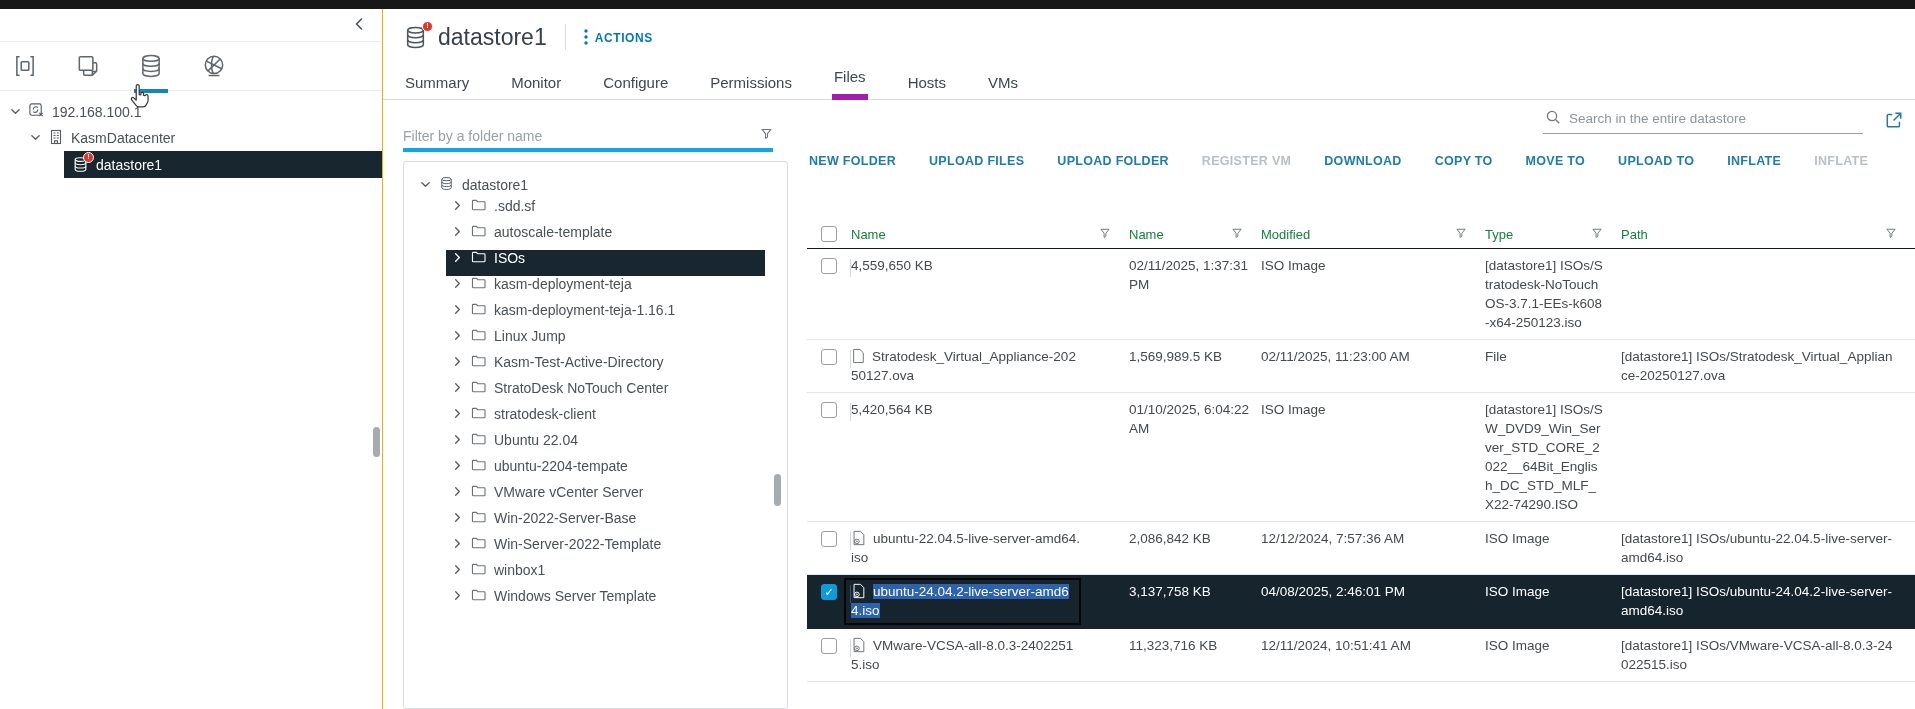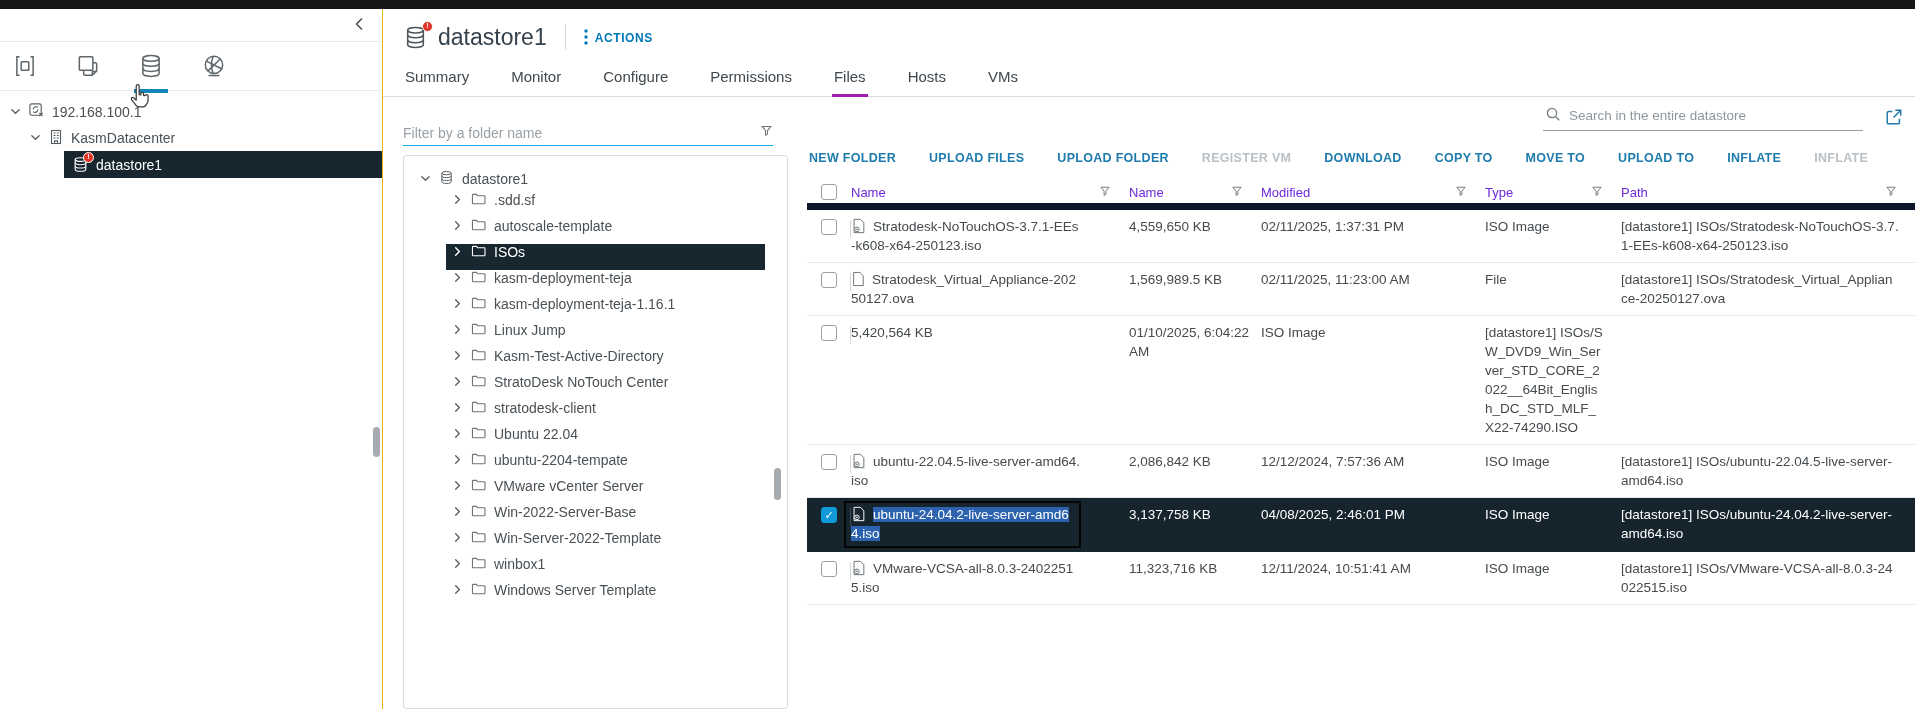--- a/index.html
+++ b/index.html
@@ -26,29 +26,29 @@
   .badge-wrap { position:relative; display:inline-flex; }
   .red-badge { position:absolute; top:-4px; right:-5px; width:11px; height:11px; border-radius:50%; background:#e03428; border:1.5px solid #fff; color:#fff; font-size:7px; font-weight:bold; line-height:8px; text-align:center; }
 
   
   .main { flex:1; min-width:0; display:flex; flex-direction:column; }
   .main-header { padding:8px 0 0 20px; border-bottom:1px solid #d7dbde; }
   .title-row { display:flex; align-items:center; gap:10px; height:40px; }
   .page-title { font-size:23px; color:#35424d; font-weight:400; }
   .vdiv { width:1px; height:26px; background:#d8dcdf; margin:0 8px; }
   .actions-btn { display:flex; align-items:flex-end; gap:7px; color:#0079b8; font-size:12px; font-weight:700; letter-spacing:.6px; cursor:pointer; }
-  .tab-bar { display:flex; gap:38px; margin-top:5px; font-size:15px; color:#40484e; }
+  .tab-bar { display:flex; gap:38px; margin-top:5px; font-size:15px; color:#40484e;align-items:flex-end; }
   .tab { padding:6px 2px 9px; margin-bottom:-1px; cursor:pointer; }
-  .tab.active { border-bottom:3px solid #a21caf; }
+  .tab.active { border-bottom:6px solid #a21caf; }
 
   .content { flex:1; display:flex; min-height:0; }
 
   
   .folder-col { width:410px; flex:none; padding:26px 0 0 20px; display:flex; flex-direction:column; }
-  .filter-row { width:370px; display:flex; align-items:flex-end; border-bottom:1px solid #0ea5e9; padding-bottom:4px; }
+  .filter-row { width:370px; display:flex; align-items:flex-end; border-bottom:4px solid #0ea5e9; padding-bottom:4px; }
   .filter-input { flex:1; border:none; outline:none; font-size:14px; color:#474d52; background:transparent; }
   .filter-input::placeholder { color:#9aa1a6; }
   .tree-box { margin-top:9px; width:385px; flex:1; border:1px solid #d9dde0; border-radius:3px; position:relative; padding:10px 0 0 8px; overflow:hidden; }
   .tree-root-row { display:flex; align-items:center; gap:8px; height:26px; padding-left:8px; font-size:14px; color:#4a5156; }
   .fitem { margin:0 22px 0 34px; height:26px; display:flex; gap:8px; padding-left:6px; font-size:14px; color:#4a5156; cursor:pointer; }
   .fitem.selected { background:#17262f; color:#fff; }
   .fitem.selected svg * { stroke:#fff; }
   .tree-scroll-thumb { position:absolute; right:6px; top:312px; width:7px; height:32px; background:#a6abaf; border-radius:4px; }
 
   
@@ -57,21 +57,21 @@
   .search-box { display:flex; align-items:center; gap:8px; border-bottom:1px solid #9aa0a4; width:320px; padding:2px 2px 4px; }
   .search-input { flex:1; border:none; outline:none; font-size:13.5px; color:#474d52; background:transparent; }
   .search-input::placeholder { color:#8f969b; }
   .ext-link { margin-left:22px; cursor:pointer; display:flex; }
   .toolbar { display:flex; gap:33px; align-items:center; height:42px; padding-left:2px; font-size:12.5px; font-weight:600; letter-spacing:.3px; white-space:nowrap; }
   .tbtn { color:#1d7bad; cursor:pointer; }
   .tbtn.disabled { color:#b9bfc3; cursor:default; }
 
   .ftable { margin-top:2px; font-size:13.5px; }
   .thead, .frow { display:grid; grid-template-columns:44px 278px 132px 224px 136px minmax(0,1fr); }
-  .thead { height:29px; align-items:center; color:#6d28d9; font-size:13px; border-bottom:7px solid #0f172a; }
+  .thead { height:29px; align-items:center; color:#15803d; font-size:13px; border-bottom:1px solid #0f172a;margin-top:36px; }
   .hc { display:flex; justify-content:space-between; align-items:center; padding-right:18px; }
   .frow { border-bottom:1px solid #e3e7e9; padding:7px 0; line-height:19px; align-items:start; }
   .c-check { display:flex; justify-content:center; padding-top:2px; position:relative; align-self:stretch; }
   .c-check::after { content:""; position:absolute; right:0; top:3px; width:1px; height:18px; background:#d4d8da; }
   .thead .c-check { padding-top:0; align-items:center; }
   .thead .c-check::after { display:none; }
   .cb { width:16px; height:16px; border:1px solid #9aa0a5; border-radius:3px; background:#fff; cursor:pointer; flex:none; }
   .cb.checked { background:#0e9bd8; border-color:#0e9bd8; color:#fff; font-size:11px; line-height:15px; text-align:center; font-weight:700; }
   .c-name { padding-right:48px; word-break:break-all; }
   .c-name svg { vertical-align:-3px; margin-right:7px; }
@@ -444,25 +444,20 @@
                 <span><svg width="12" height="12" viewBox="0 0 16 16">
                     <path d="M2.5 3h11l-4.3 5.2v4.3l-2.4 1.4V8.2L2.5 3z" fill="none" stroke="#6f777c" stroke-width="1.3" stroke-linejoin="round"></path>
                   </svg></span>
               </div>
           </div>
           <div>
               <div class="frow">
                 <div class="c-check">
                   <span class="cb"></span>
                 </div>
-                <div class="c-name"><span class="name-box"><svg class="file-ic" width="15" height="16" viewBox="0 0 16 18" fill="none" stroke="#6b7378" stroke-width="1.1">
-                      <path d="M3 1.5h7.2L14 5.3v11.2H3V1.5z"></path>
-                      <circle cx="6.2" cy="12.8" r="2.6"></circle>
-                      <circle cx="6.2" cy="12.8" r="0.6"></circle>
-                    </svg><span class="nm">Stratodesk-NoTouchOS-3.7.1-EEs-k608-x64-250123.iso</span></span></div>
                 <div class="c-size">4,559,650 KB</div>
                 <div class="c-mod">02/11/2025, 1:37:31 PM</div>
                 <div class="c-type">ISO Image</div>
                 <div class="c-path">[datastore1] ISOs/Stratodesk-NoTouchOS-3.7.1-EEs-k608-x64-250123.iso</div>
               </div>
               <div class="frow">
                 <div class="c-check">
                   <span class="cb"></span>
                 </div>
                 <div class="c-name"><span class="name-box"><svg class="file-ic" width="14" height="16" viewBox="0 0 16 18" fill="none" stroke="#6b7378" stroke-width="1.1">

